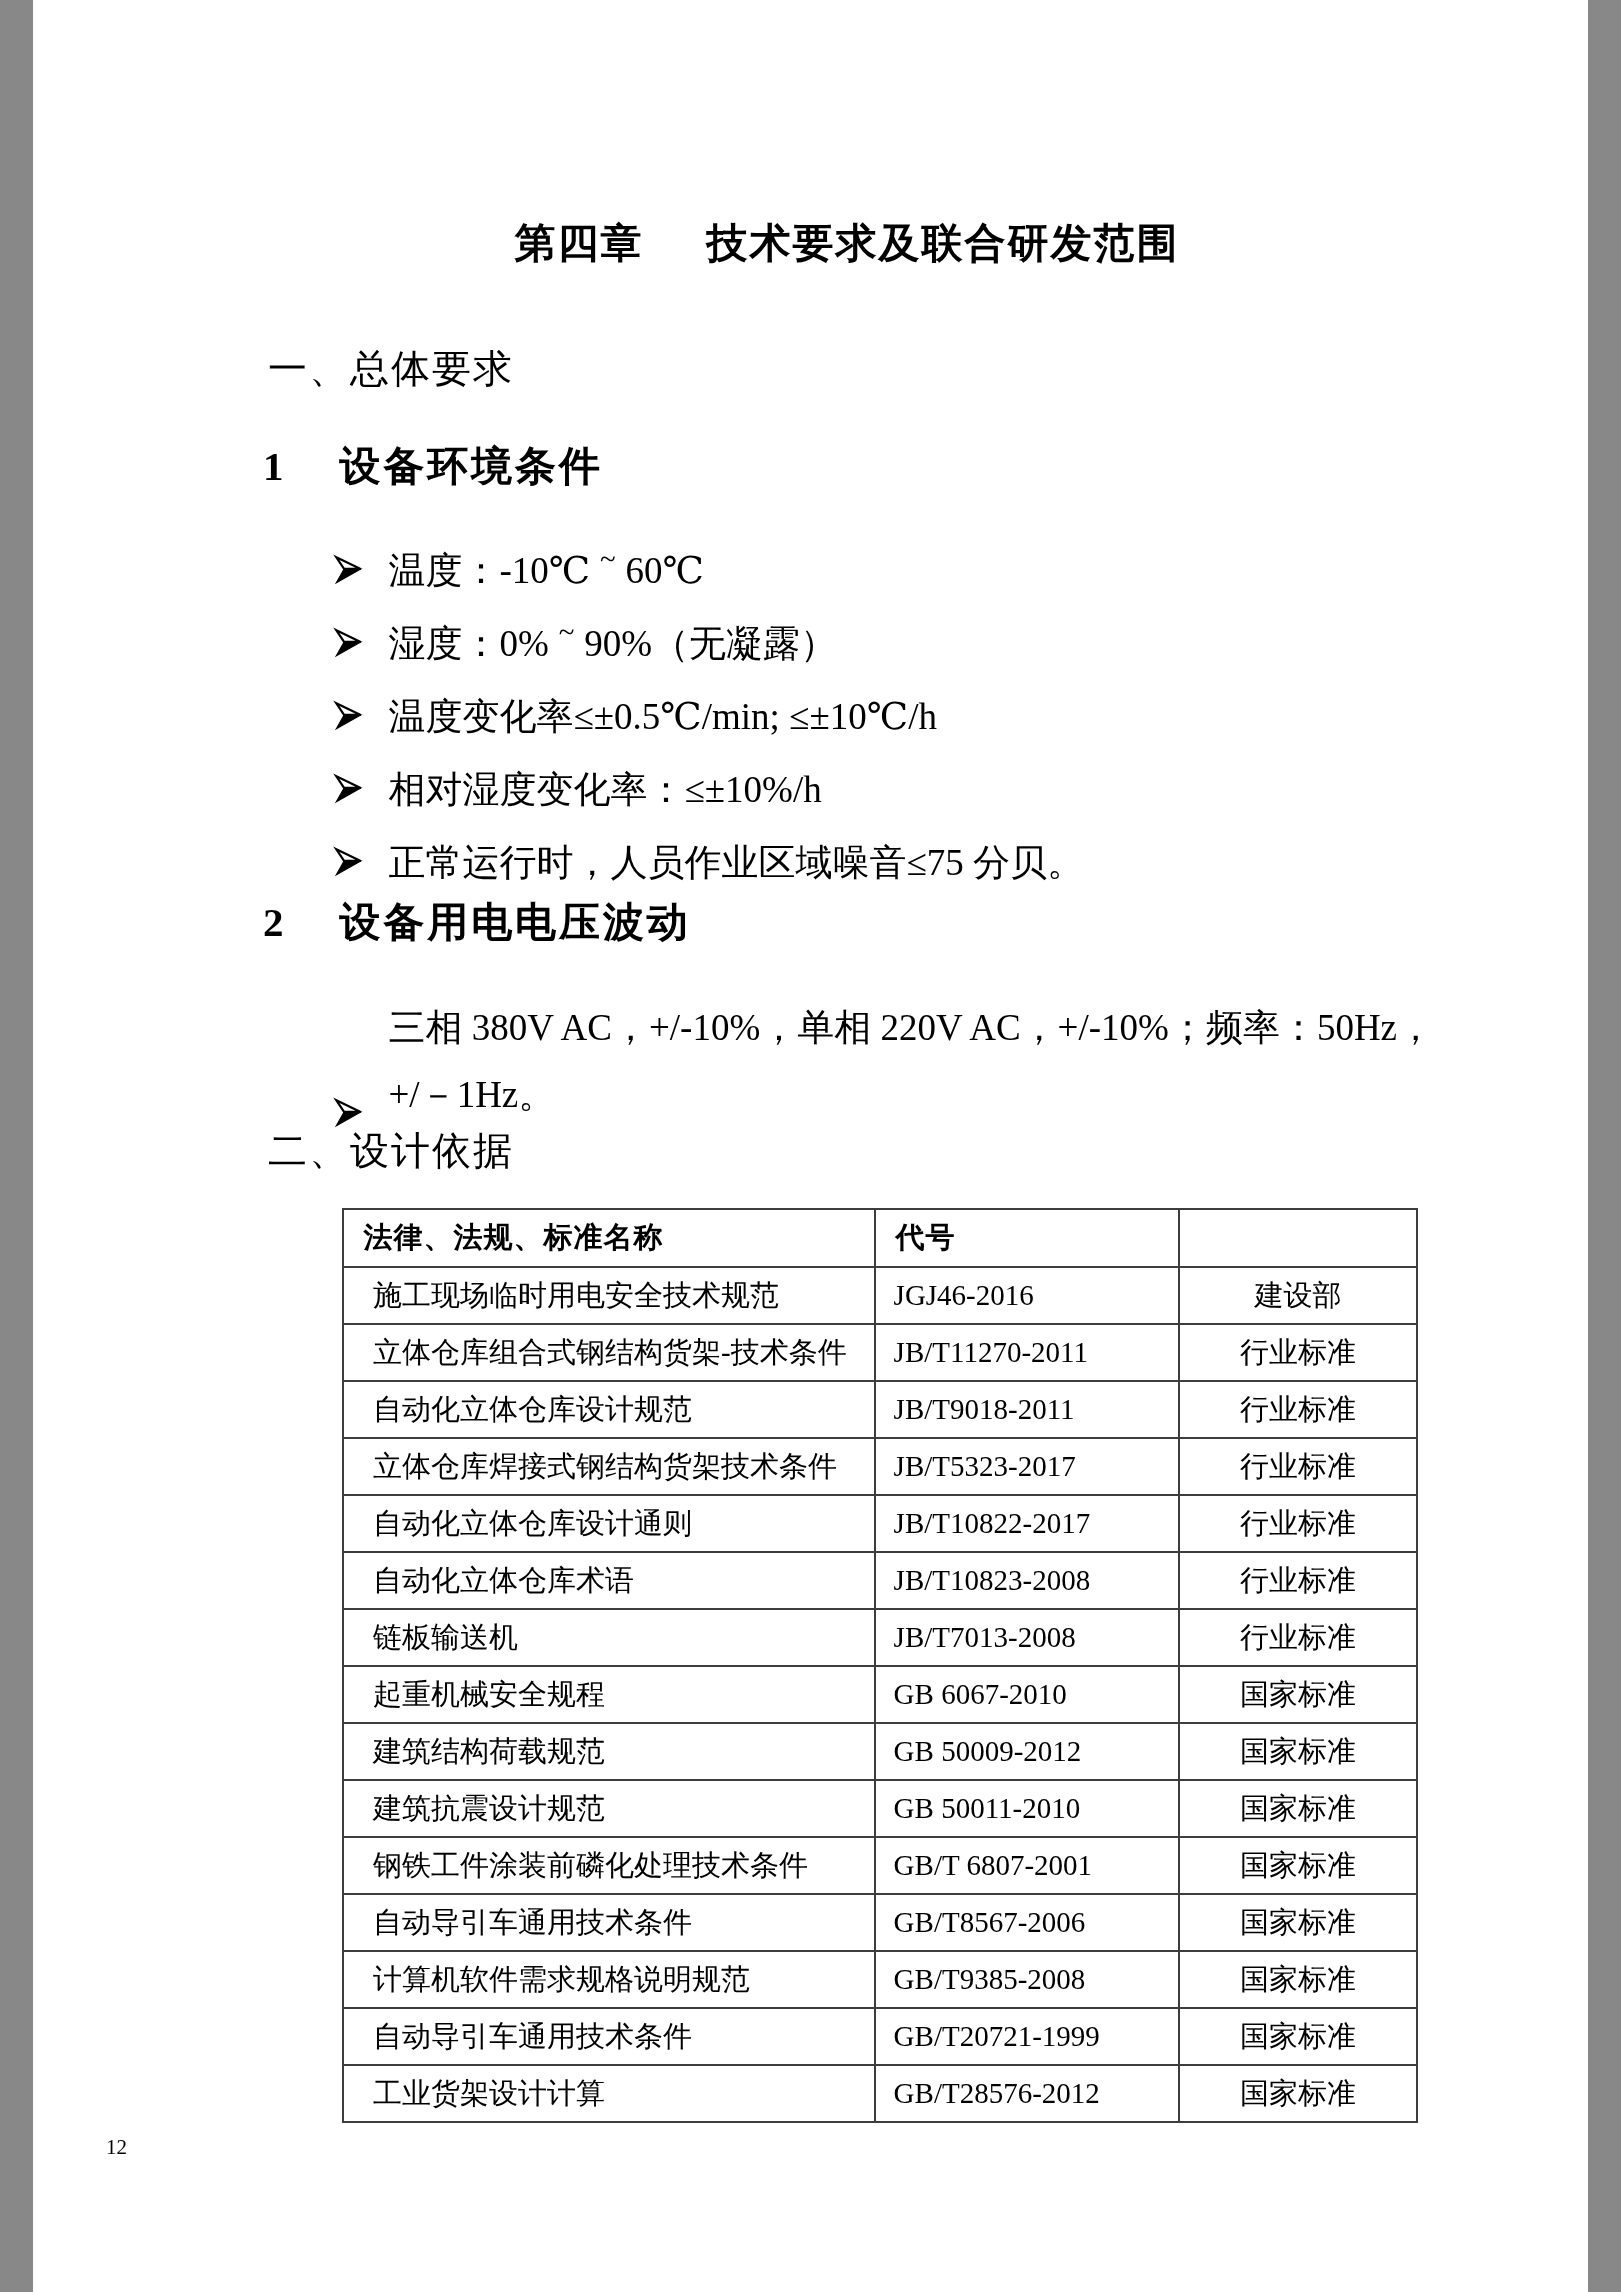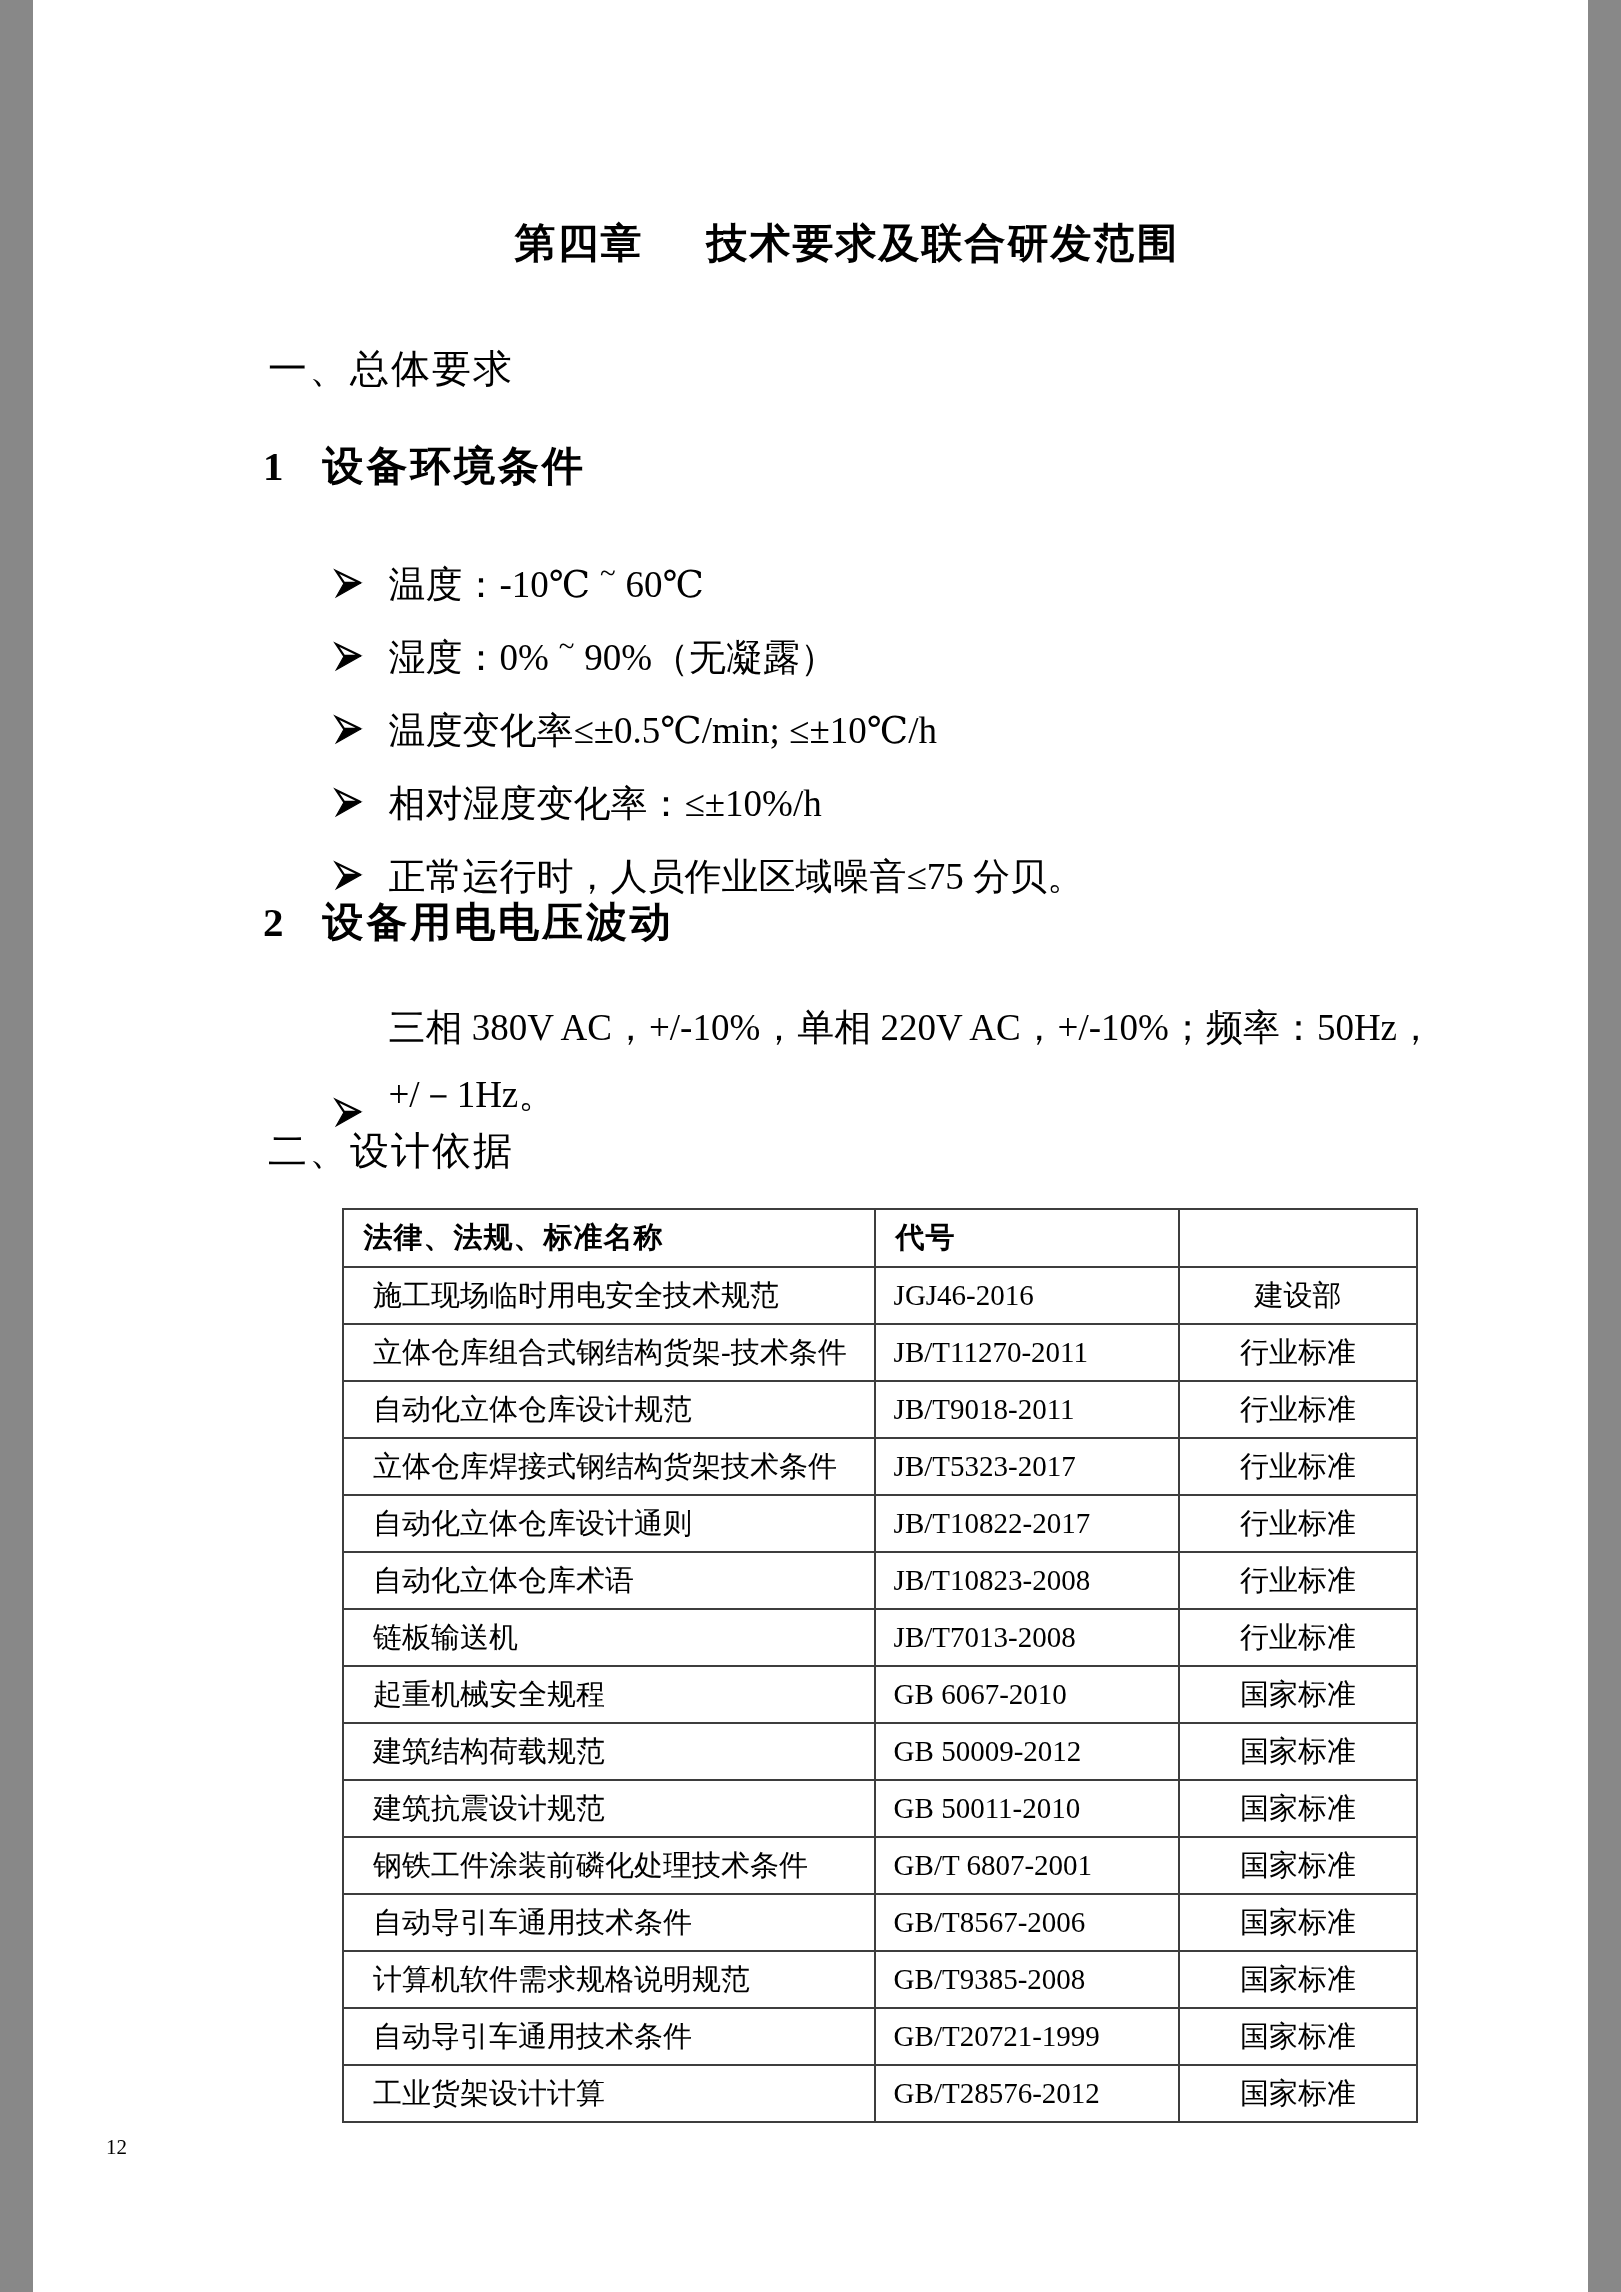--- a/index.html
+++ b/index.html
@@ -30,25 +30,25 @@
   .sec-overall{top:349px;}
   .sec-design{top:1131px;}
 
   
   .sub-heading{
     position:absolute;left:230px;
     font-size:41px;font-weight:700;line-height:1;white-space:nowrap;
   }
   .sub-env{top:446px;}
   .sub-power{top:902px;}
-  .sub-heading .htxt{margin-left:39px;letter-spacing:2.9px;}
+  .sub-heading .htxt{margin-left:56px;letter-spacing:2.9px;}
 
   
   .bullets{
-    position:absolute;left:299px;top:563px;
+    position:absolute;left:299px;top:549px;
     margin:0;padding:0;list-style:none;
   }
   .bullets li{
     display:flex;align-items:flex-start;
     height:73px;
     font-size:37px;line-height:43px;white-space:nowrap;
   }
   .arrow-icon{width:33px;height:31px;flex:none;margin-right:23.5px;margin-top:4.9px;}
   .btext .sup{
     display:inline-block;

